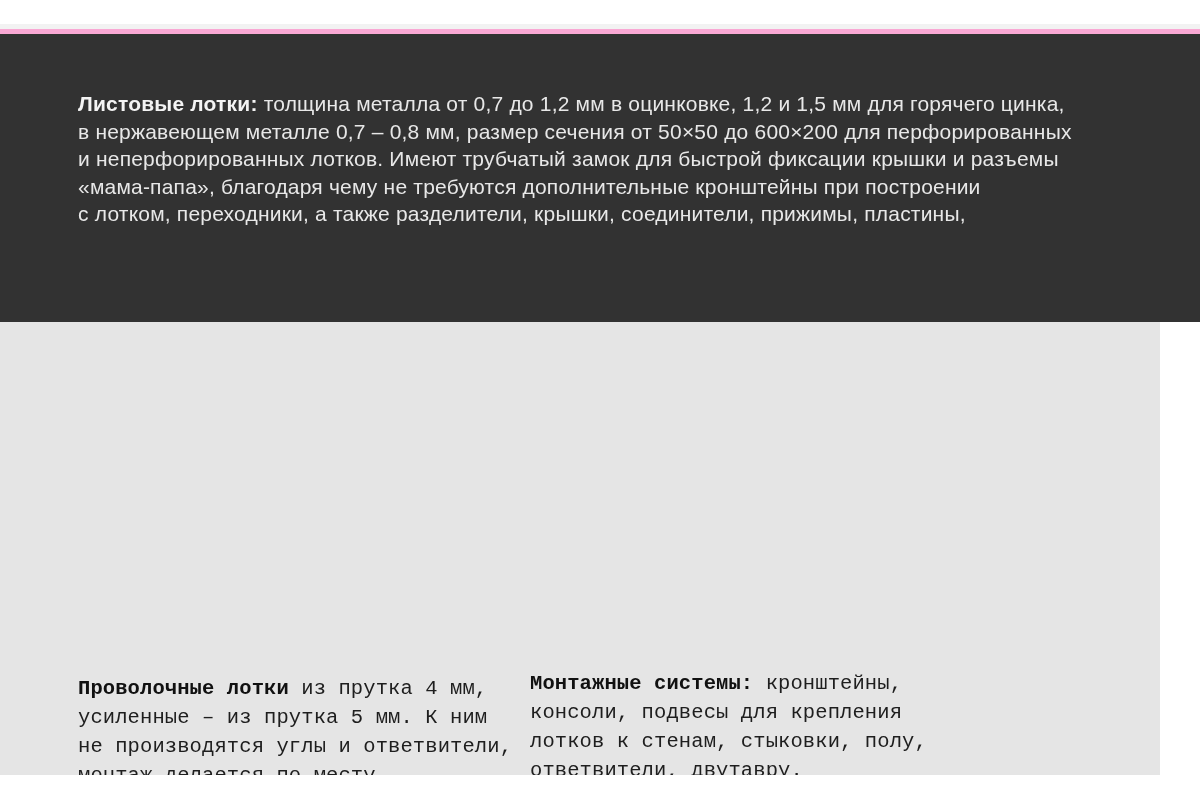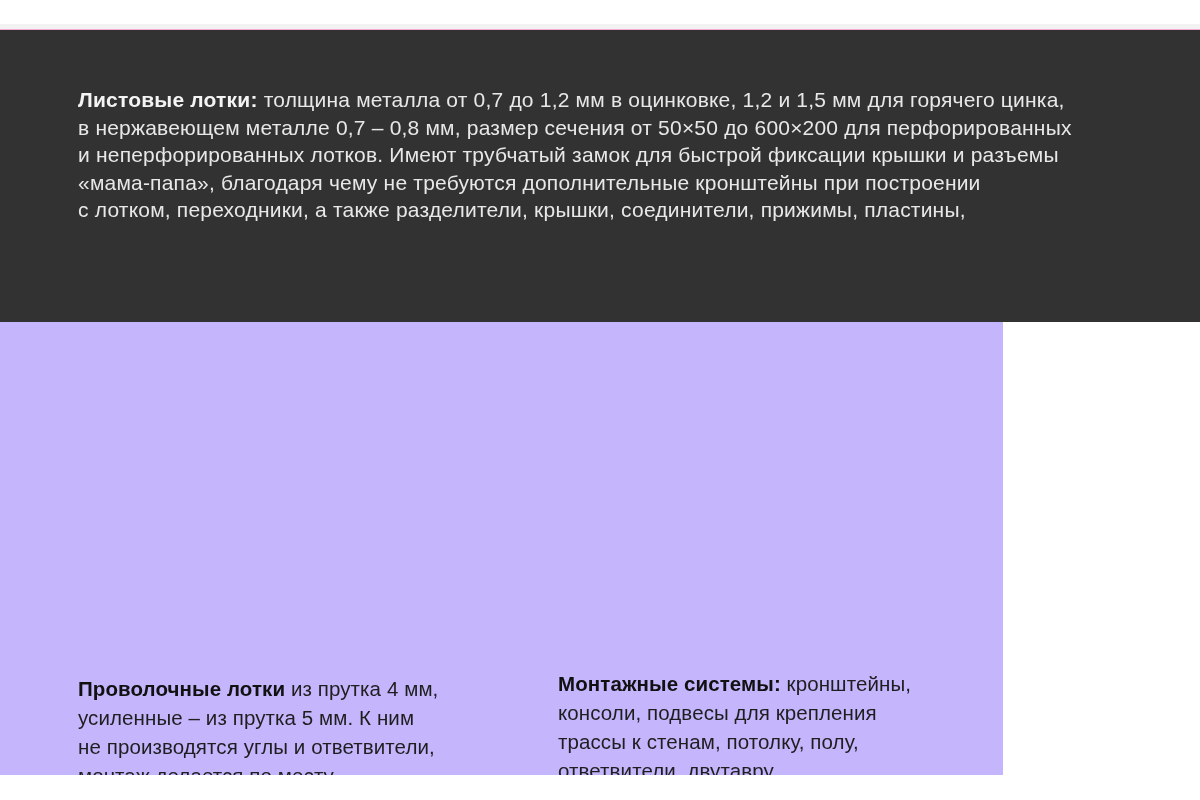--- a/index.html
+++ b/index.html
@@ -1,29 +1,29 @@
 <!DOCTYPE html>
 <html><head>
 <meta charset="utf-8">
 <style>
   html,body{margin:0;padding:0;background:#ffffff;}
   .page{position:relative;width:1200px;height:800px;background:#ffffff;overflow:hidden;
         font-family:"Liberation Sans",sans-serif;-webkit-font-smoothing:antialiased;}
   .top-strip{position:absolute;top:24px;left:0;width:1200px;height:5px;background:#f2f2f2;}
   .banner{position:absolute;top:29px;left:0;width:1200px;height:293px;background:#323232;
-          border-top:1px solid #f9a8d4;box-sizing:border-box;}
+          border-top:5px solid #f9a8d4;box-sizing:border-box;}
   .banner-text{position:absolute;top:56px;left:78px;width:1060px;
                font-size:21px;line-height:27.5px;color:#e8e8e8;letter-spacing:.2px;}
   .banner-text strong{font-weight:700;color:#f4f4f4;}
-  .main{position:absolute;top:322px;left:0;width:1003px;height:453px;background:#c4b5fd;}
+  .main{position:absolute;top:322px;left:0;width:1160px;height:453px;background:#e5e5e5;font-family:Liberation Mono, monospace;}
   .bottom-strip{position:absolute;top:775px;left:0;width:1200px;height:25px;background:#ffffff;}
   .info-block{position:absolute;font-size:20.5px;line-height:29px;color:#1e1e1e;letter-spacing:.1px;}
   .info-block strong{font-weight:700;color:#111111;}
   #block-wire{left:78px;top:352px;width:460px;}
-  #block-mounting{left:530px;top:347px;width:460px;margin-left:28px;}
+  #block-mounting{left:530px;top:347px;width:460px;}
   .tline{white-space:nowrap;}
   .products{position:absolute;left:520px;top:460px;width:680px;height:340px;}
 </style>
 </head>
 <body>
 
 <div class="page">
 
   <div class="top-strip"></div>
 
@@ -41,21 +41,21 @@
     <div class="info-block" id="block-wire">
         <div class="tline"><strong>Проволочные лотки</strong><span> из прутка 4 мм,</span></div>
         <div class="tline"><span>усиленные – из прутка 5 мм. К ним</span></div>
         <div class="tline"><span>не производятся углы и ответвители,</span></div>
         <div class="tline"><span>монтаж делается по месту.</span></div>
       </div>
 
     <div class="info-block" id="block-mounting">
         <div class="tline"><strong>Монтажные системы:</strong><span> кронштейны,</span></div>
         <div class="tline"><span>консоли, подвесы для крепления</span></div>
-        <div class="tline"><span>трассы к стенам, потолку, полу,</span></div>
+        <div class="tline"><span>лотков к стенам, стыковки, полу,</span></div>
         <div class="tline"><span>ответвители, двутавру.</span></div>
       </div>
 
     <svg class="products" viewBox="0 0 680 340" width="680" height="340">
       <defs>
         <linearGradient id="gradDark" x1="0" y1="0" x2="1" y2="1">
           <stop offset="0" stop-color="#464b50"></stop>
             <stop offset="1" stop-color="#2f3337"></stop>
         </linearGradient>
         <linearGradient id="gradPerf" x1="0" y1="0" x2="1" y2="1">

